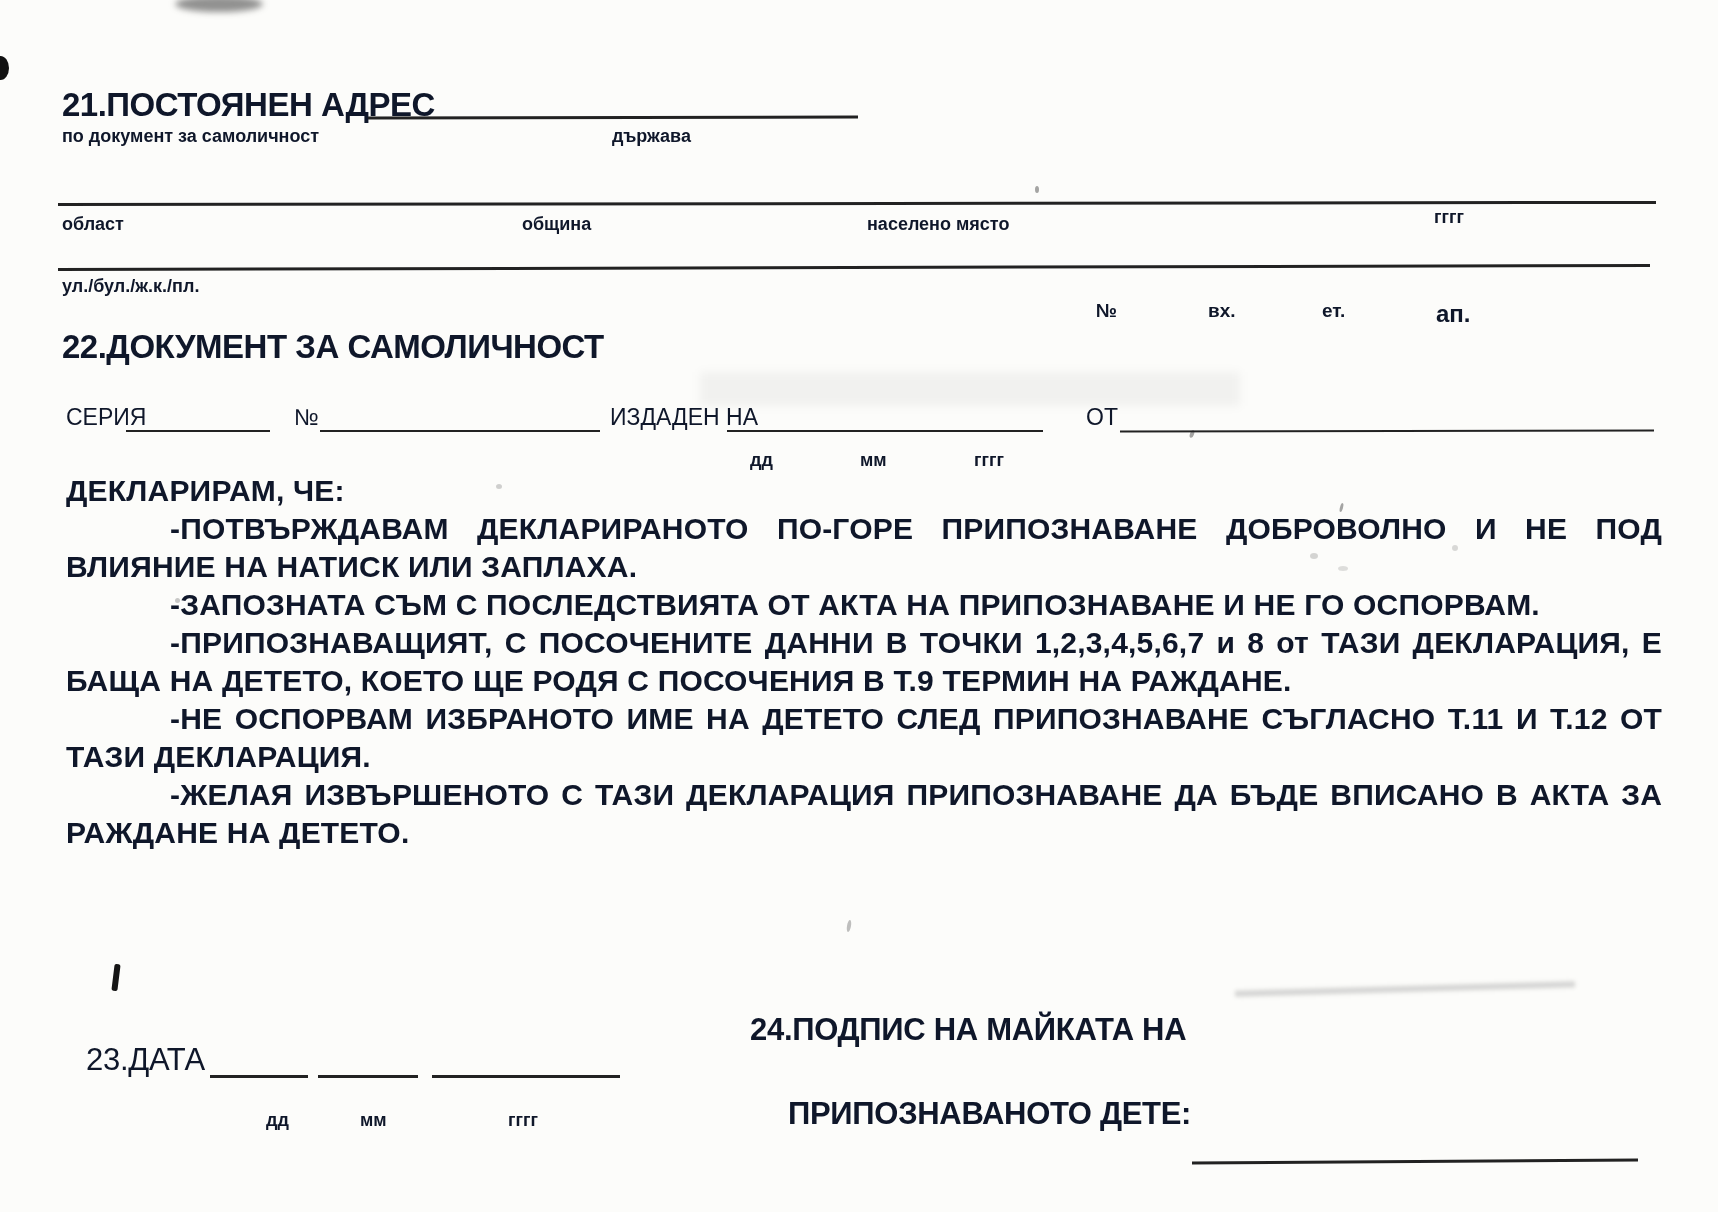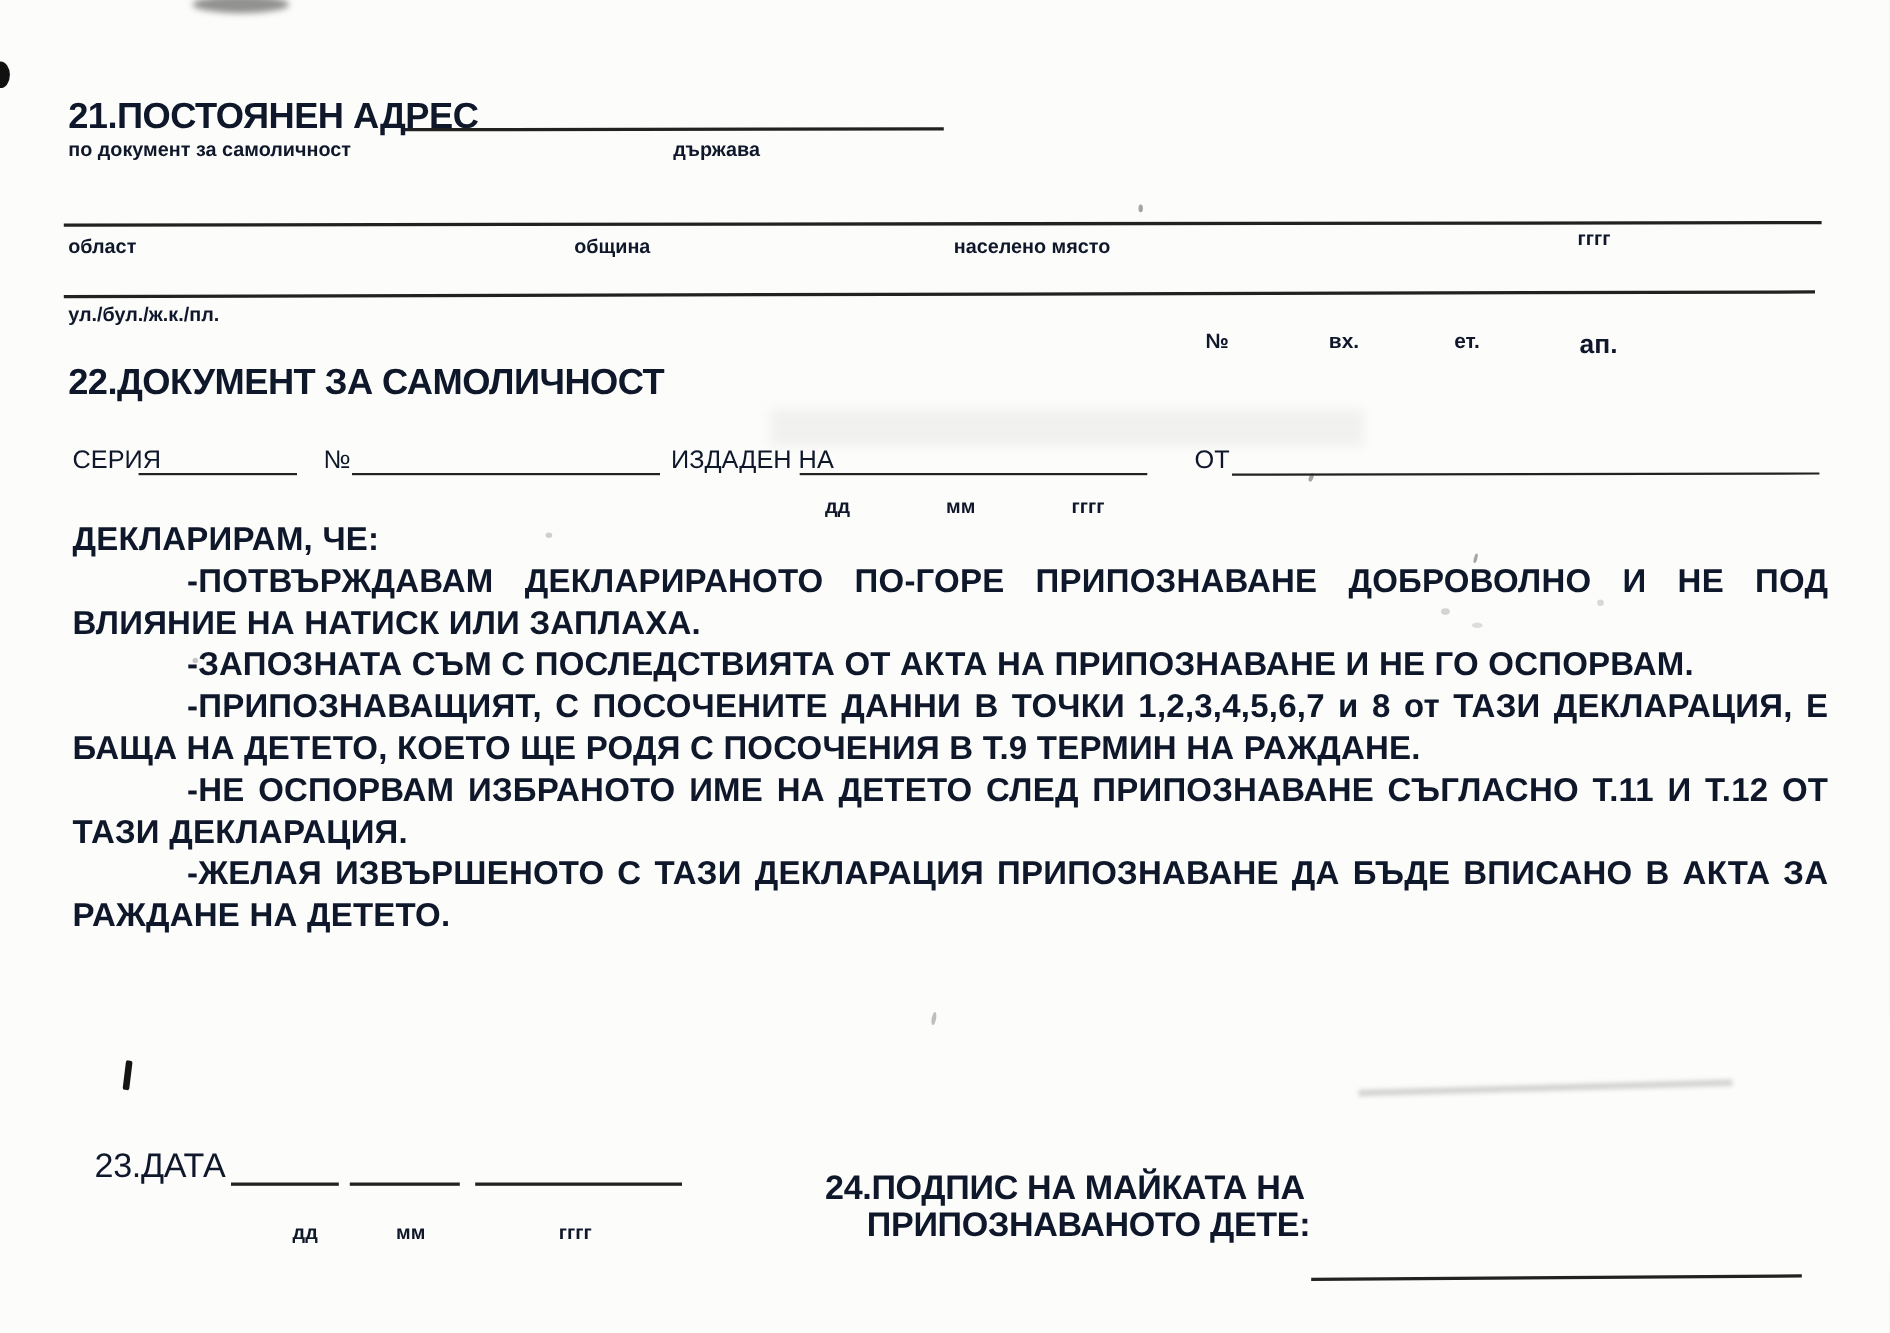--- a/index.html
+++ b/index.html
@@ -102,17 +102,17 @@
   </div>
 
   <div class="abs h-med" style="left:86px;top:1042px;">23.ДАТА</div>
   <div class="abs fline" style="left:210px;top:1075px;width:98px;"></div>
   <div class="abs fline" style="left:318px;top:1075px;width:100px;"></div>
   <div class="abs fline" style="left:432px;top:1075px;width:188px;"></div>
   <div class="abs lbl" style="left:266px;top:1110px;">дд</div>
   <div class="abs lbl" style="left:360px;top:1110px;">мм</div>
   <div class="abs lbl" style="left:508px;top:1110px;">гггг</div>
 
-  <div class="abs h-med" style="left:750px;top:1062px;font-weight:600;">24.ПОДПИС НА МАЙКАТА НА</div>
+  <div class="abs h-med" style="left:750px;top:1012px;font-weight:600;">24.ПОДПИС НА МАЙКАТА НА</div>
   <div class="abs h-med" style="left:788px;top:1096px;font-weight:600;">ПРИПОЗНАВАНОТО ДЕТЕ:</div>
   <div class="abs fline" style="left:1192px;top:1160px;width:446px;transform:rotate(-0.4deg);"></div>
 
 </div>
 
 </body></html>

